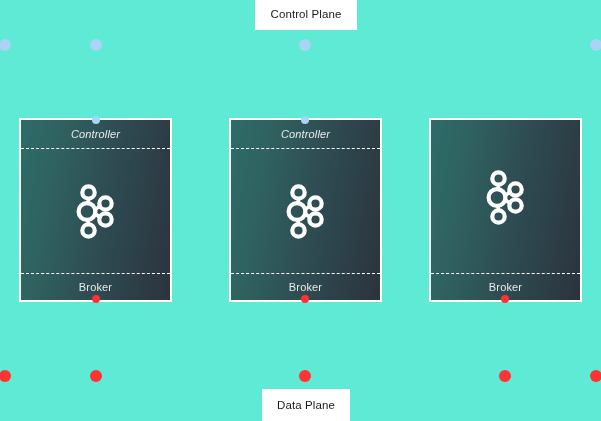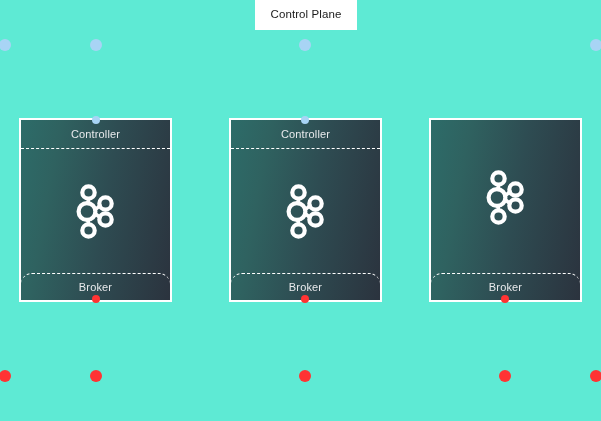--- a/index.html
+++ b/index.html
@@ -81,31 +81,31 @@
     align-items: center;
     justify-content: center;
     color: #e8eaec;
     font-size: 11px;
     letter-spacing: 0.15px;
     white-space: nowrap;
   }
   .section-controller {
     height: 28px;
     border-bottom: 1px dashed #ffffff;
+    font-style: italic;
   }
   .section-body {
     flex: 1 1 auto;
     display: flex;
     align-items: center;
     justify-content: center;
   }
   .section-broker {
     height: 26px;
     border-top: 1px dashed #ffffff;
-    border-radius: 11px;
   }
   
   #node-card-3 .section-body { padding-top: 0; }
 
   
   .kafka-logo {
     width: 46px;
     height: 56px;
     display: block;
   }
@@ -215,14 +215,15 @@
     </div>
 
   <div id="data-plane-dots">
       <div class="dot red" style="left: -1px; top: 370px; width: 12px; height: 12px;"></div>
       <div class="dot red" style="left: 90px; top: 370px; width: 12px; height: 12px;"></div>
       <div class="dot red" style="left: 299px; top: 370px; width: 12px; height: 12px;"></div>
       <div class="dot red" style="left: 499px; top: 370px; width: 12px; height: 12px;"></div>
       <div class="dot red" style="left: 590px; top: 370px; width: 12px; height: 12px;"></div>
     </div>
 
+  <div id="data-plane-label" class="plane-label">Data Plane</div>
 
 </div>
 
 </body></html>

